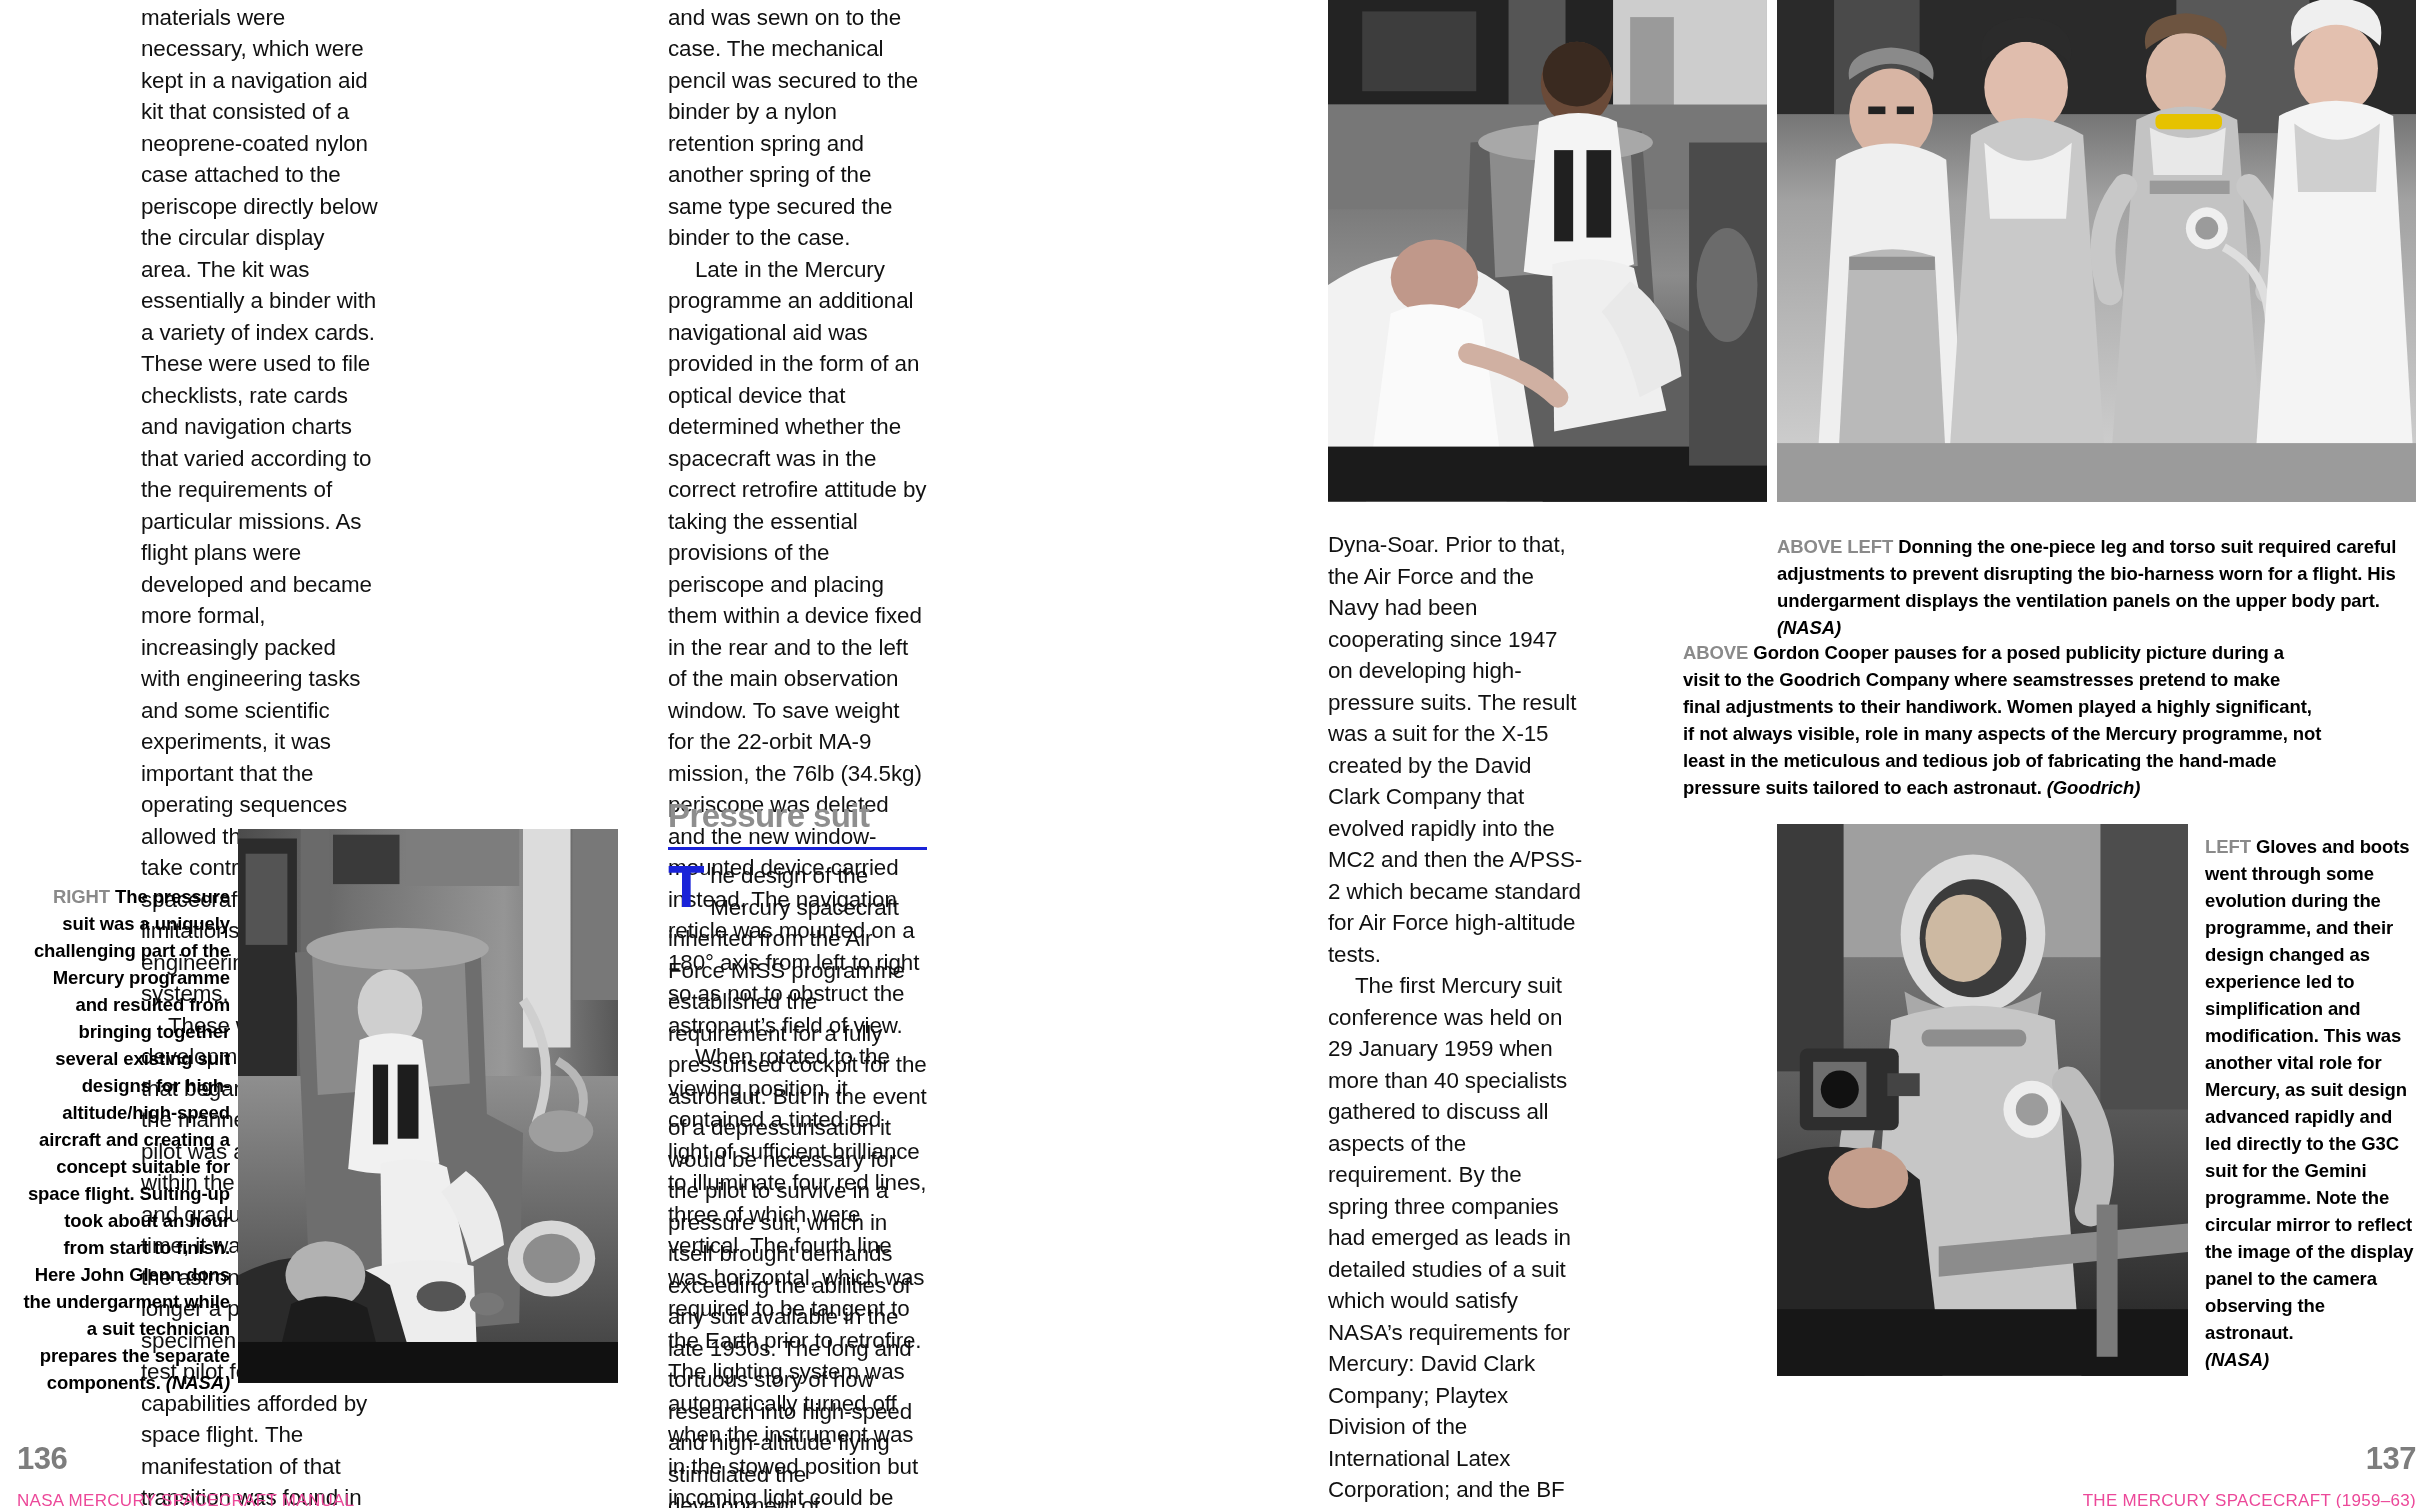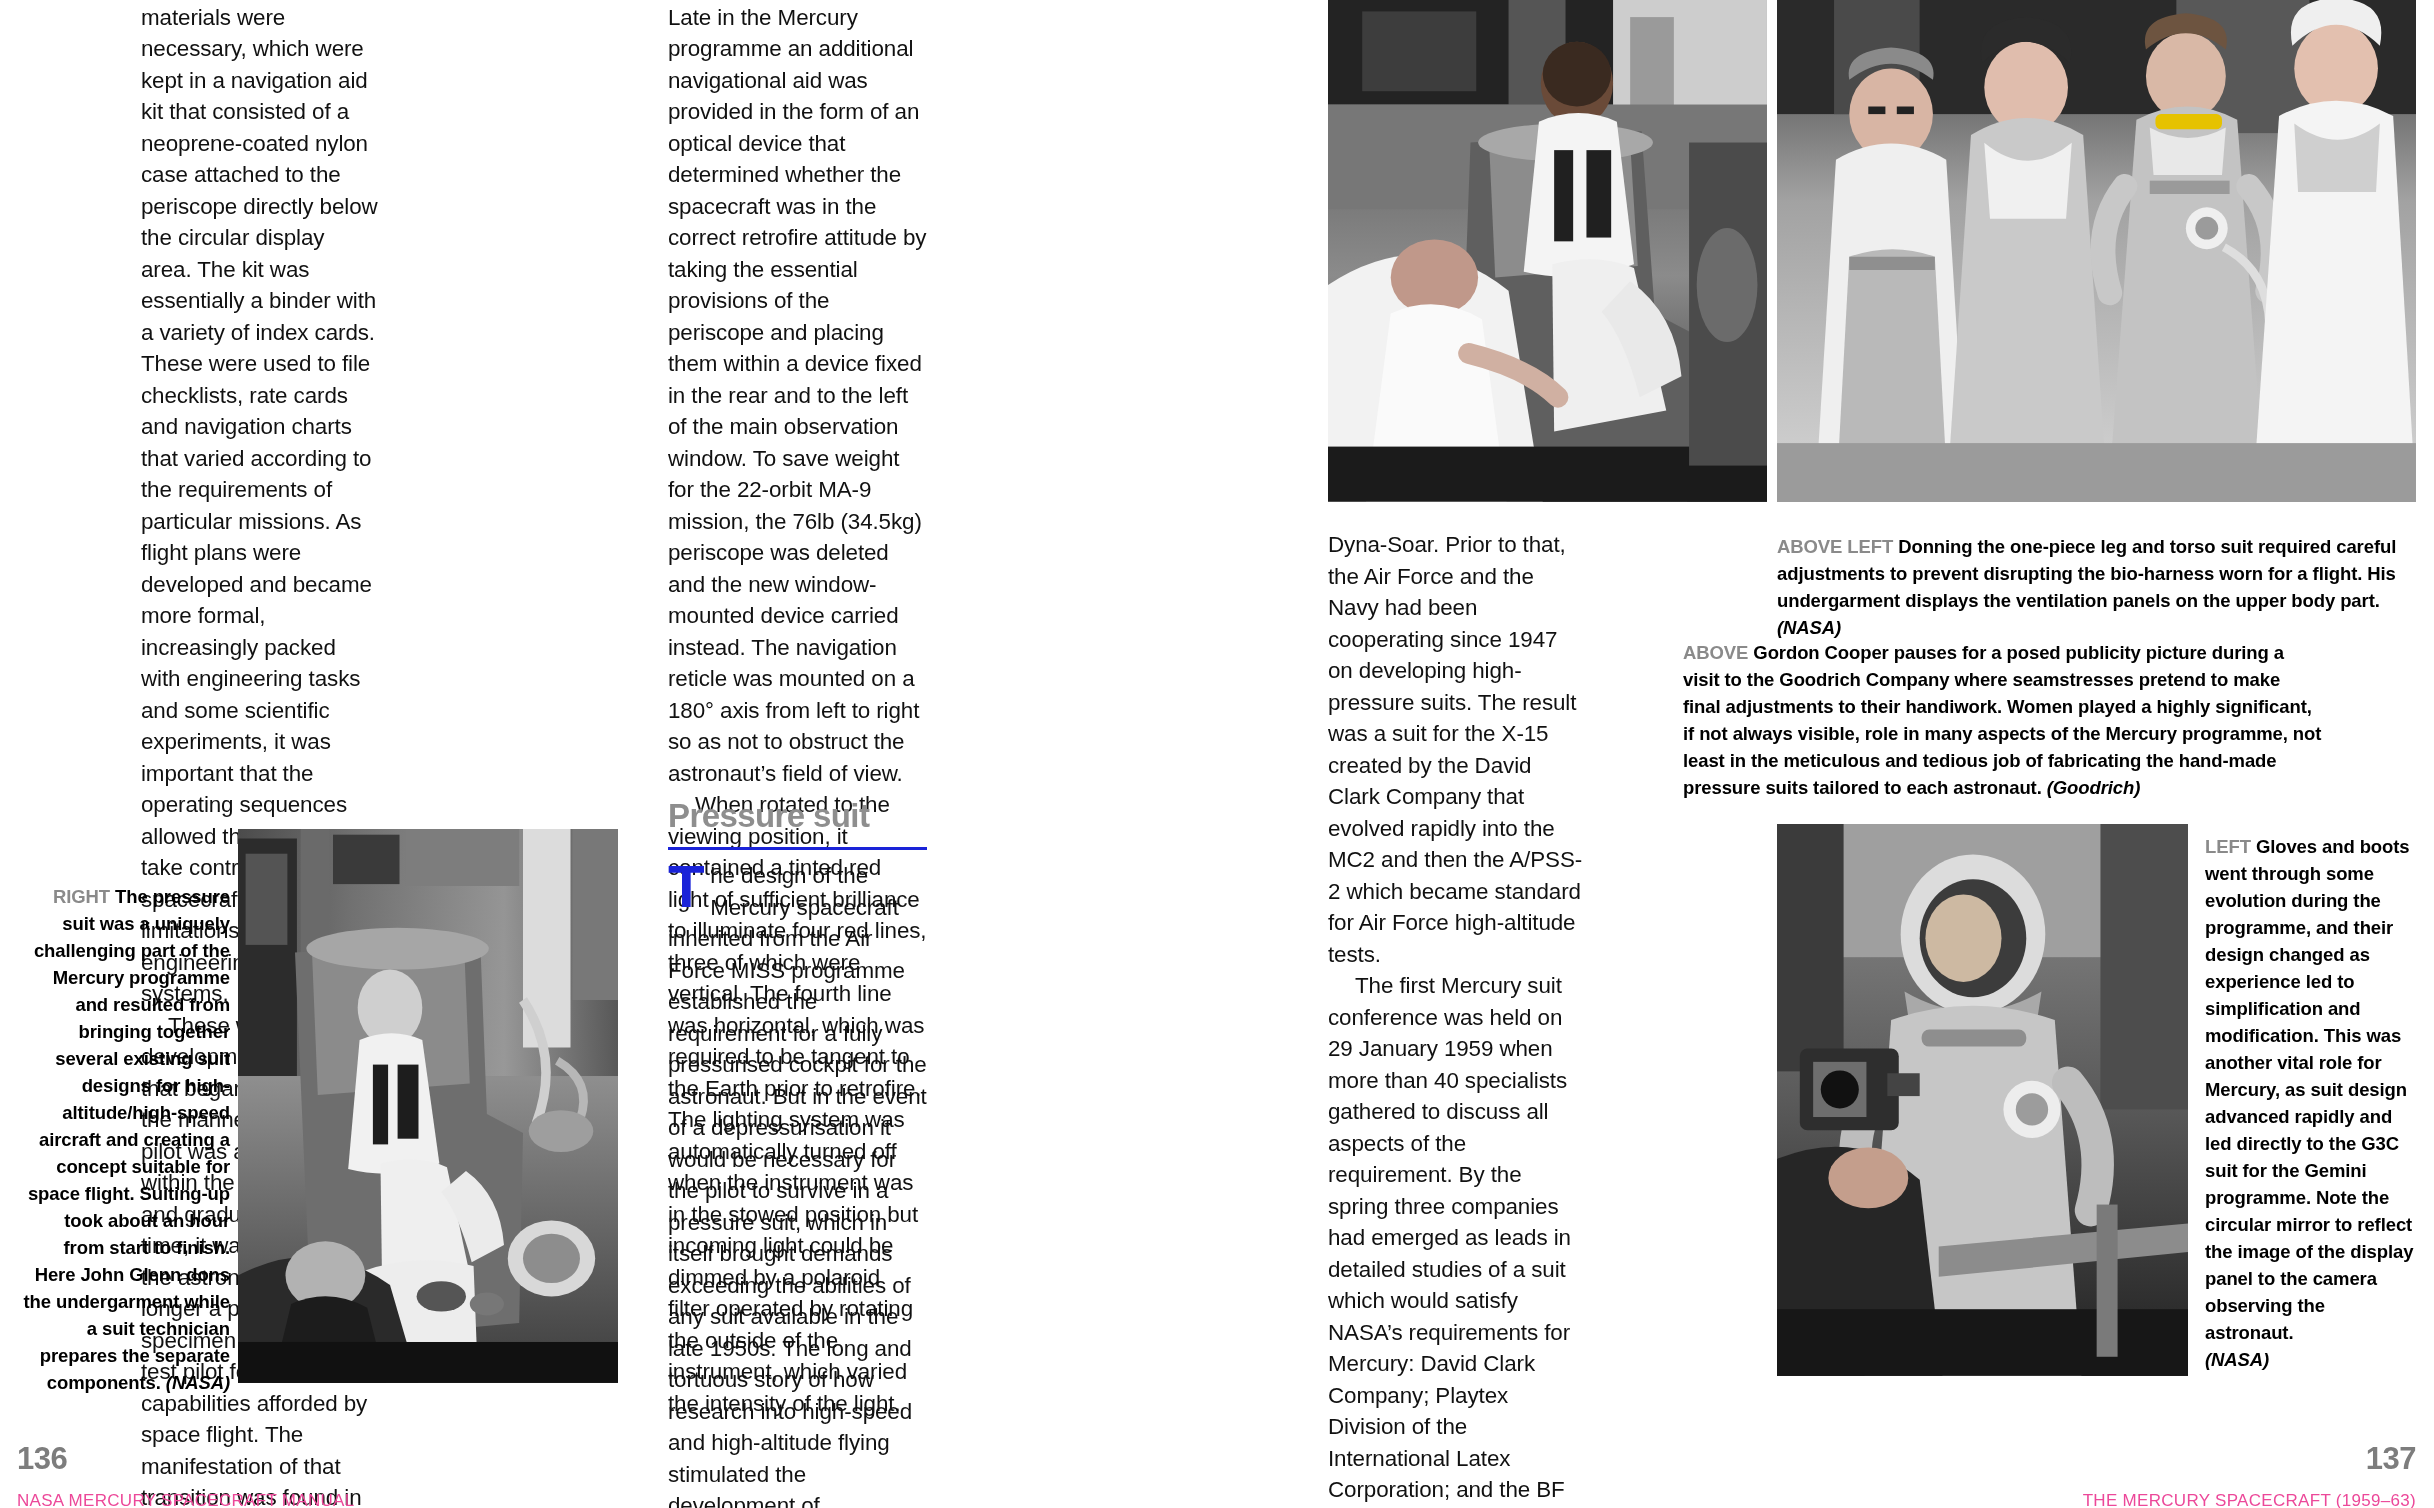--- a/index.html
+++ b/index.html
@@ -165,20 +165,21 @@
       <ellipse cx="330" cy="452" rx="30" ry="26" fill="#8d8d8d"></ellipse>
 
       <path d="M300 180 q40 60 14 130" stroke="#cfcfcf" stroke-width="10" fill="none"></path>
       <path d="M336 244 q38 22 24 62" stroke="#b7b7b7" stroke-width="9" fill="none"></path>
       <ellipse cx="340" cy="318" rx="34" ry="22" fill="#9e9e9e"></ellipse>
       <rect x="0" y="540" width="400" height="43" fill="#111"></rect>
     </svg>
   </div>
 
   <div class="col body-text" style="left:668px; top:1.9px; width:259px;">
+    <p>and was sewn on to the case. The mechanical pencil was secured to the binder by a nylon retention spring and another spring of the same type secured the binder to the case.</p>
     <p>Late in the Mercury programme an additional navigational aid was provided in the form of an optical device that determined whether the spacecraft was in the correct retrofire attitude by taking the essential provisions of the periscope and placing them within a device fixed in the rear and to the left of the main observation window. To save weight for the 22-orbit MA-9 mission, the 76lb (34.5kg) periscope was deleted and the new window-mounted device carried instead. The navigation reticle was mounted on a 180° axis from left to right so as not to obstruct the astronaut’s field of view.</p>
     <p>When rotated to the viewing position, it contained a tinted red light of sufficient brilliance to illuminate four red lines, three of which were vertical. The fourth line was horizontal, which was required to be tangent to the Earth prior to retrofire. The lighting system was automatically turned off when the instrument was in the stowed position but incoming light could be dimmed by a polaroid filter operated by rotating the outside of the instrument, which varied the intensity of the light.</p>
   </div>
 
   <div class="sec-head" style="left:668px; top:799px;">Pressure suit</div>
   <div class="sec-rule" style="left:668px; top:847px; width:259px;"></div>
 
   <div class="col body-text" style="left:668px; top:860px; width:259px;">
     <p><span class="dropcap">T</span><span>he design of the Mercury spacecraft inherited from the Air Force MISS programme established the requirement for a fully pressurised cockpit for the astronaut. But in the event of a depressurisation it would be necessary for the pilot to survive in a pressure suit, which in itself brought demands exceeding the abilities of any suit available in the late 1950s. The long and tortuous story of how research into high-speed and high-altitude flying stimulated the development of spacesuits has been told in great detail elsewhere but suffice to say that the requirements for Mercury were unique.</span></p>
 

